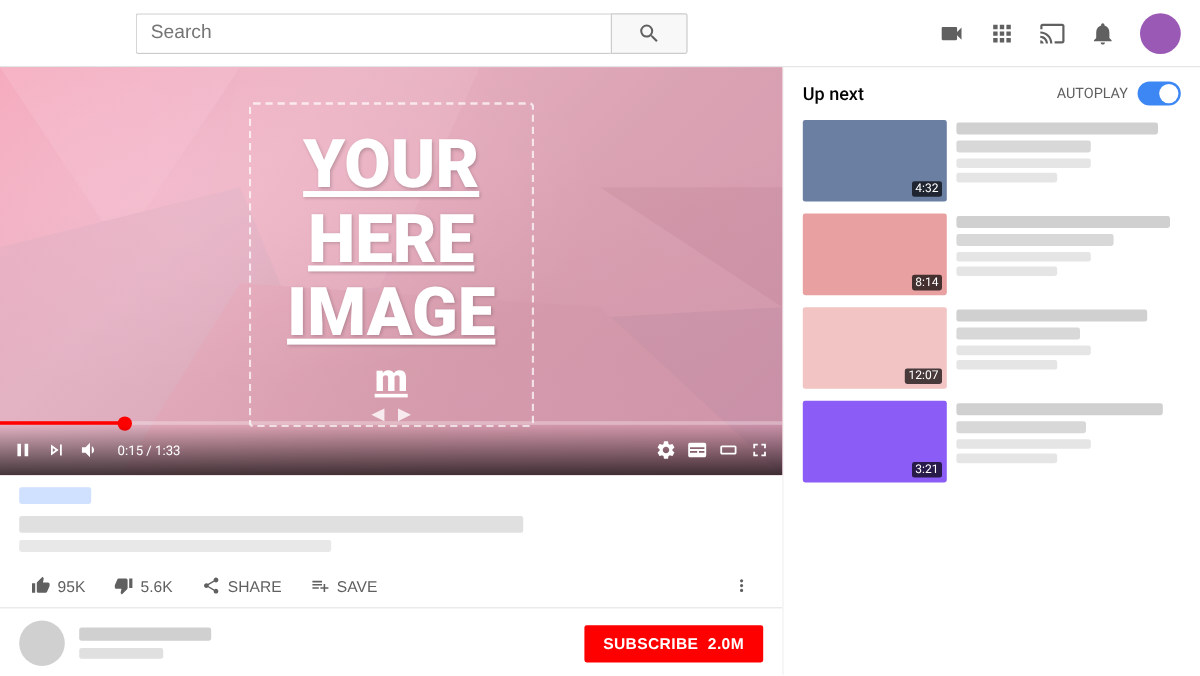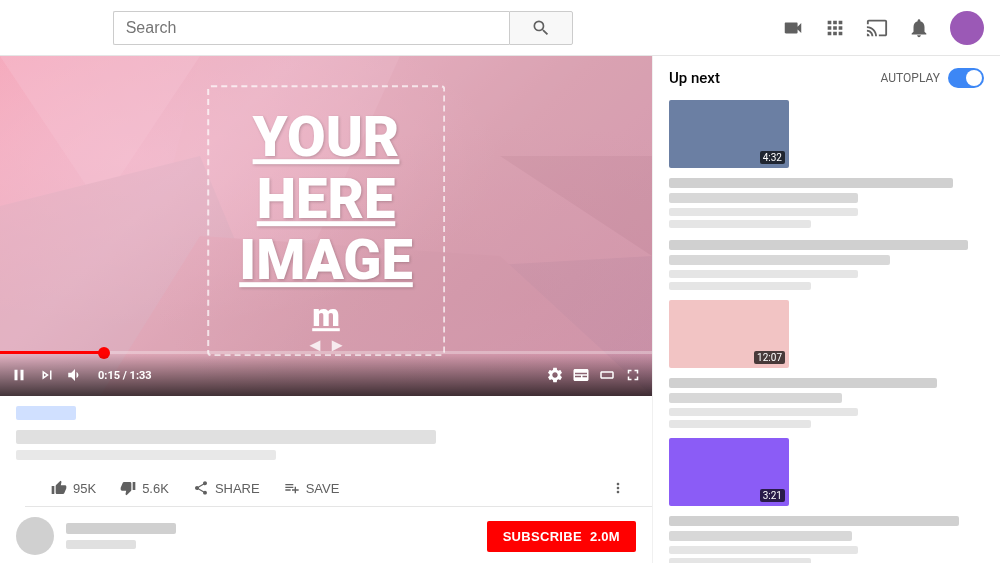--- a/index.html
+++ b/index.html
@@ -141,40 +141,38 @@
     
     .video-controls {
       position: absolute;
       bottom: 0; left: 0; right: 0;
       height: 42px;
       background: linear-gradient(transparent, rgba(0,0,0,0.7));
       display: flex;
       align-items: center;
       padding: 0 10px;
       gap: 10px;
-      font-weight: bold;
     }
     .ctrl-icon { color: white; font-size: 14px; cursor: pointer; display: flex; align-items: center; }
     .ctrl-icon svg { width: 18px; height: 18px; fill: white; }
     .time-display { color: white; font-size: 11px; margin-left: 4px; }
     .ctrl-right { margin-left: auto; display: flex; align-items: center; gap: 8px; }
 
     
     .video-info { padding: 10px 16px; }
     .video-tag { display: inline-block; background: #e0e7ff; color: #4a6cf7; font-size: 12px; padding: 2px 8px; border-radius: 2px; margin-bottom: 6px; }
     .video-title-bar { height: 14px; background: #e0e0e0; border-radius: 2px; width: 420px; margin-bottom: 6px; }
     .video-meta-bar { height: 10px; background: #e8e8e8; border-radius: 2px; width: 260px; }
 
     .video-actions {
       display: flex;
       align-items: center;
       padding: 4px 16px;
       border-bottom: 1px solid #e5e5e5;
       gap: 4px;
-      margin-left: 25px;
     }
     .action-btn {
       display: flex; align-items: center; gap: 6px;
       padding: 6px 10px;
       border: none; background: none; cursor: pointer;
       font-size: 13px; color: #606060;
       border-radius: 2px;
     }
     .action-btn svg { width: 16px; height: 16px; fill: #606060; }
     .action-more { margin-left: auto; }
@@ -229,21 +227,20 @@
       border-radius: 50%;
       position: absolute;
       top: 2px; right: 2px;
     }
 
     .sidebar-item {
       display: flex;
       gap: 8px;
       margin-bottom: 10px;
       cursor: pointer;
-      flex-direction: column;
     }
     .sidebar-thumb {
       width: 120px;
       height: 68px;
       border-radius: 2px;
       flex-shrink: 0;
       position: relative;
     }
     .sidebar-thumb-duration {
       position: absolute;
@@ -443,20 +440,23 @@
       </div>
       <div class="sidebar-info">
         <div class="sidebar-title-bar" style="width:90%"></div>
         <div class="sidebar-title-bar2" style="width:60%"></div>
         <div class="sidebar-meta-bar"></div>
         <div class="sidebar-meta-bar2"></div>
       </div>
     </div>
 
     <div class="sidebar-item">
+      <div class="sidebar-thumb" style="background:#e8a0a0;">
+        <span class="sidebar-thumb-duration">8:14</span>
+      </div>
       <div class="sidebar-info">
         <div class="sidebar-title-bar" style="width:95%"></div>
         <div class="sidebar-title-bar2" style="width:70%"></div>
         <div class="sidebar-meta-bar"></div>
         <div class="sidebar-meta-bar2"></div>
       </div>
     </div>
 
     <div class="sidebar-item">
       <div class="sidebar-thumb" style="background:#f2c4c4;">

